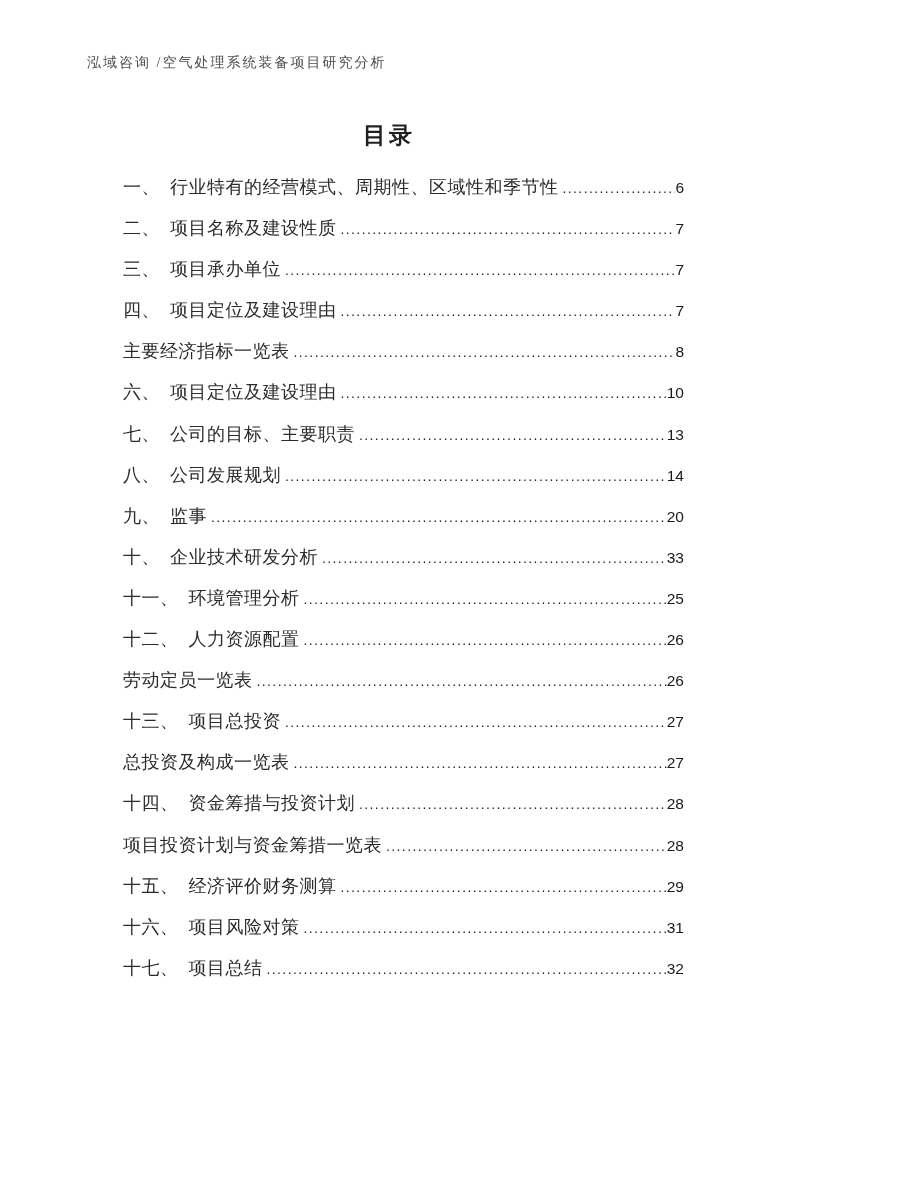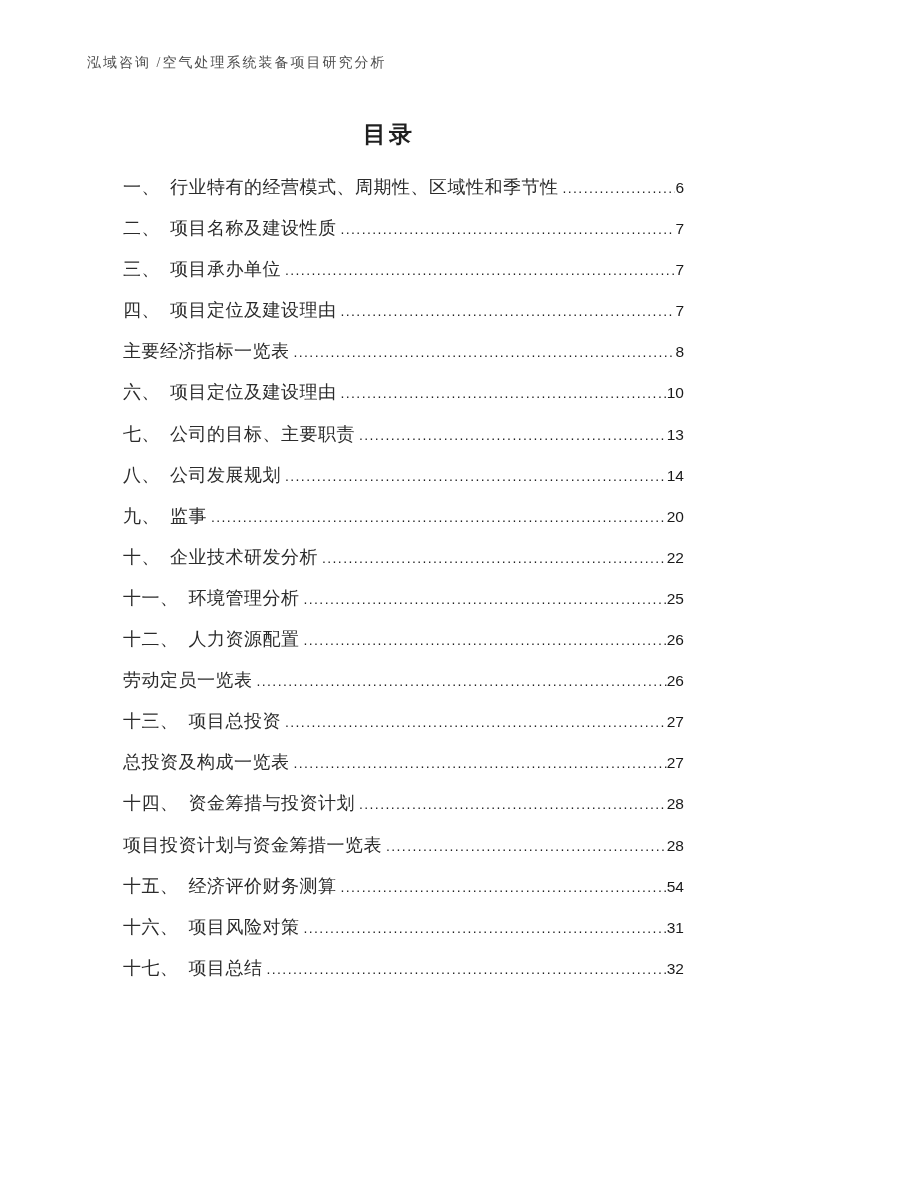--- a/index.html
+++ b/index.html
@@ -30,21 +30,21 @@
     left: 0;
     right: 0;
     top: 121px;
     margin: 0;
     text-align: center;
     font-size: 23px;
     line-height: 30px;
     font-weight: 700;
     letter-spacing: 3px;
     color: #1f1f1f;
-    font-family: Liberation Mono, monospace;
+    font-family: Liberation Serif, serif;
   }
   .toc {
     position: absolute;
     left: 123px;
     right: 94px;
     top: 175px;
   }
   .toc-row {
     display: flex;
     align-items: baseline;
@@ -142,21 +142,21 @@
 
   <div class="toc-row">
     <span class="toc-label">九、 监事</span>
     <span class="toc-dots"></span>
     <span class="toc-page">20</span>
   </div>
 
   <div class="toc-row">
     <span class="toc-label">十、 企业技术研发分析</span>
     <span class="toc-dots"></span>
-    <span class="toc-page">22</span>
+    <span class="toc-page">33</span>
   </div>
 
   <div class="toc-row">
     <span class="toc-label">十一、 环境管理分析</span>
     <span class="toc-dots"></span>
     <span class="toc-page">25</span>
   </div>
 
   <div class="toc-row">
     <span class="toc-label">十二、 人力资源配置</span>
@@ -190,21 +190,21 @@
 
   <div class="toc-row">
     <span class="toc-label">项目投资计划与资金筹措一览表</span>
     <span class="toc-dots"></span>
     <span class="toc-page">28</span>
   </div>
 
   <div class="toc-row">
     <span class="toc-label">十五、 经济评价财务测算</span>
     <span class="toc-dots"></span>
-    <span class="toc-page">54</span>
+    <span class="toc-page">29</span>
   </div>
 
   <div class="toc-row">
     <span class="toc-label">十六、 项目风险对策</span>
     <span class="toc-dots"></span>
     <span class="toc-page">31</span>
   </div>
 
   <div class="toc-row">
     <span class="toc-label">十七、 项目总结</span>

